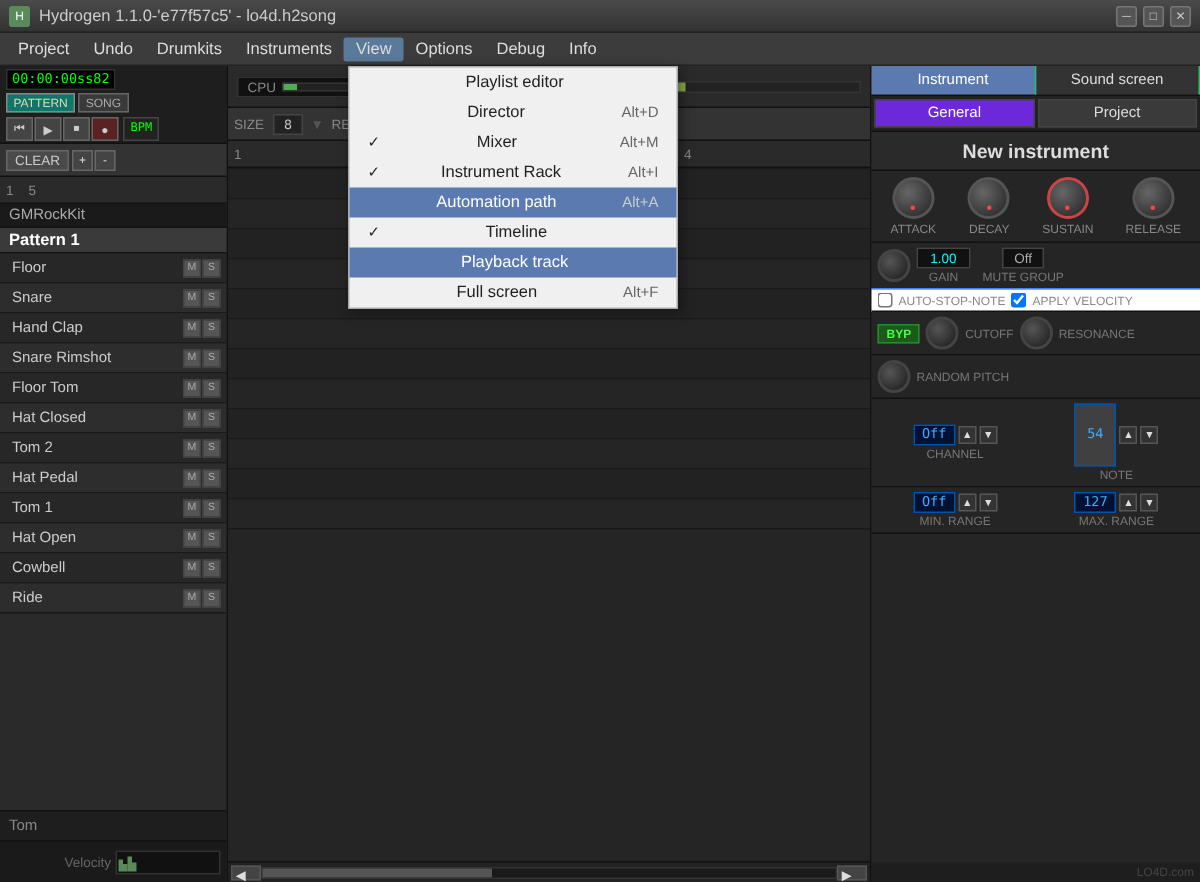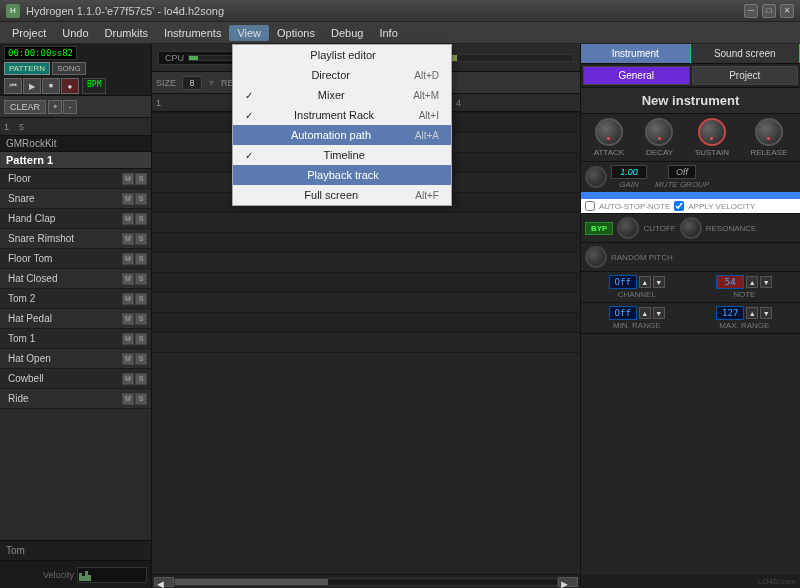--- a/index.html
+++ b/index.html
@@ -673,21 +673,21 @@
           </div>
           <div class="knob-container">
             <div class="knob">
               <div class="knob-dot"></div>
             </div>
             <span class="knob-label">RELEASE</span>
           </div>
         </div>
       </div>
 
-      <div style="display:flex; align-items:center; padding:3px 4px; gap:4px; background:#252525; border-bottom:7px solid #3b82f6;font-style:italic;">
+      <div style="display:flex; align-items:center; padding:3px 4px; gap:4px; background:#252525; border-bottom:1px solid #3b82f6;">
         <div class="small-knob"></div>
         <div style="display:flex; flex-direction:column; align-items:center; gap:1px;">
           <div class="ctrl-display">1.00</div>
           <span class="ctrl-label">GAIN</span>
         </div>
         <div style="display:flex; flex-direction:column; align-items:center; gap:1px; margin-left:4px;">
           <div style="background:#111; border:1px solid #444; padding:1px 4px; font-size:9px; color:#aaa; min-width:28px; text-align:center;">Off</div>
           <span class="ctrl-label">MUTE GROUP</span>
         </div>
       </div>
@@ -720,21 +720,21 @@
         <div style="display:flex; flex-direction:column; align-items:center; gap:1px; flex:1;">
           <div style="display:flex; align-items:center; gap:2px;">
             <div style="background:#001133; border:1px solid #0055aa; padding:1px 4px; font-size:9px; color:#44aaff; min-width:28px; text-align:center; font-family:monospace;">Off</div>
             <div style="width:12px;height:12px;background:#333;border:1px solid #555;display:flex;align-items:center;justify-content:center;font-size:7px;cursor:pointer;">▲</div>
             <div style="width:12px;height:12px;background:#333;border:1px solid #555;display:flex;align-items:center;justify-content:center;font-size:7px;cursor:pointer;">▼</div>
           </div>
           <span style="font-size:8px; color:#777;">CHANNEL</span>
         </div>
         <div style="display:flex; flex-direction:column; align-items:center; gap:1px; flex:1;">
           <div style="display:flex; align-items:center; gap:2px;">
-            <div style="background:#7f1d1d; border:1px solid #0055aa; padding:1px 4px; font-size:9px; color:#44aaff; min-width:28px; text-align:center; font-family:monospace;">54</div>
+            <div style="background:#404040; border:1px solid #0055aa; padding:15px 4px; font-size:9px; color:#44aaff; min-width:28px; text-align:center; font-family:monospace;">54</div>
             <div style="width:12px;height:12px;background:#333;border:1px solid #555;display:flex;align-items:center;justify-content:center;font-size:7px;cursor:pointer;">▲</div>
             <div style="width:12px;height:12px;background:#333;border:1px solid #555;display:flex;align-items:center;justify-content:center;font-size:7px;cursor:pointer;">▼</div>
           </div>
           <span style="font-size:8px; color:#777;">NOTE</span>
         </div>
       </div>
 
       <div style="display:flex; align-items:center; padding:3px 4px; gap:4px; background:#252525; border-bottom:1px solid #111;">
         <div style="display:flex; flex-direction:column; align-items:center; gap:1px; flex:1;">
           <div style="display:flex; align-items:center; gap:2px;">

